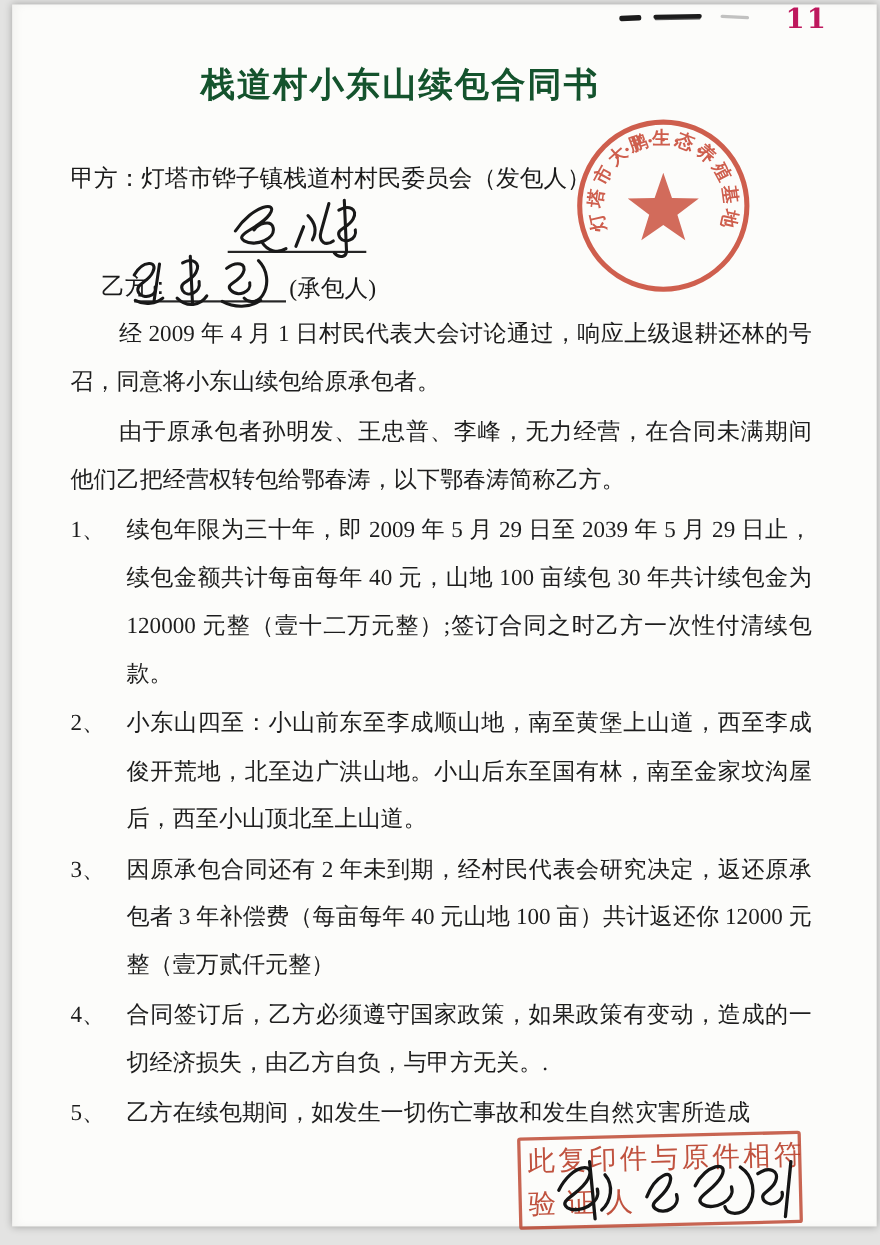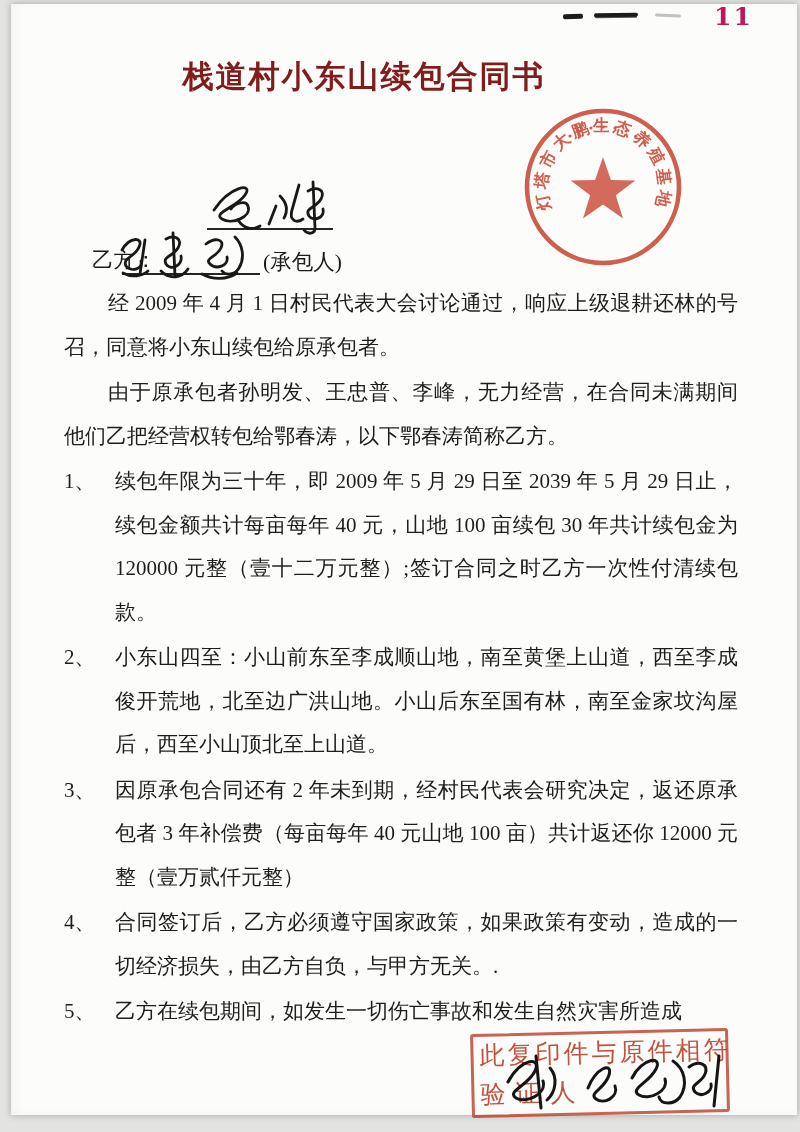--- a/index.html
+++ b/index.html
@@ -19,21 +19,21 @@
   .page-number{
     left:714px;top:2px;font-size:25px;font-weight:bold;
     font-family:"DejaVu Serif",serif;color:#be185d;letter-spacing:2px;
   }
   .smudge{position:absolute;background:#1c1c1c;border-radius:2px;}
   .smudge.a{left:563px;top:14px;width:20px;height:5px;transform:rotate(-2deg);}
   .smudge.b{left:594px;top:13px;width:44px;height:4px;transform:rotate(-1deg);box-shadow:0 2px 0 -1px #555;}
   .smudge.c{left:655px;top:14px;width:26px;height:3px;background:#9a9a9a;transform:rotate(3deg);opacity:.6;}
   .doc-title{
     left:64px;top:56px;width:600px;text-align:center;
-    font-size:31px;font-weight:bold;letter-spacing:2px;color:#7f1d1d;
+    font-size:31px;font-weight:bold;letter-spacing:2px;color:#14532d;
   }
   .party-line{font-size:21.5px;line-height:31px;color:#1b1b1b;}
   .pa{left:64px;top:147px;width:560px;}
   .pb{left:64px;top:199px;}
   .pc{left:72px;top:245px;margin-left:20px;}
   .sig-underline{position:absolute;height:2px;background:#262626;}
   .ul-rep{left:207px;top:228px;width:126px;}
   .ul-pb{left:122px;top:273px;width:138px;}
   .pb-suffix{left:263px;top:247px;font-size:21.5px;color:#1b1b1b;text-align:right;}
   .sig-svg{position:absolute;}
@@ -63,20 +63,21 @@
 <div id="page">
   <div class="paper"></div>
 
   <div class="smudge a"></div>
   <div class="smudge b"></div>
   <div class="smudge c"></div>
   <div class="txt page-number">11</div>
 
   <div class="txt doc-title">栈道村小东山续包合同书</div>
 
+  <div class="txt party-line pa"><span>甲方：</span><span>灯塔市铧子镇栈道村村民委员会（发包人）</span></div>
 
   <div class="sig-underline ul-rep"></div>
   <svg class="sig-svg" style="left:200px;top:178px;" width="150" height="58" viewBox="0 0 150 58" aria-label="李峰">
     <g fill="none" stroke="#191919" stroke-width="2.8" stroke-linecap="round">
       <path d="M14,32 C30,8 54,4 45,17 C37,29 12,35 22,41 C32,47 52,39 48,28 C46,22 35,25 31,31"></path>
       <path d="M38,42 C43,50 52,53 60,48"></path>
       <path d="M76,28 L69,46"></path>
       <path d="M80,18 C86,24 89,31 84,40"></path>
       <path d="M99,7 L92,32 C89,42 96,46 103,41"></path>
       <path d="M108,13 C117,8 126,12 121,21 C116,30 104,30 109,38 C113,44 125,40 123,31"></path>

